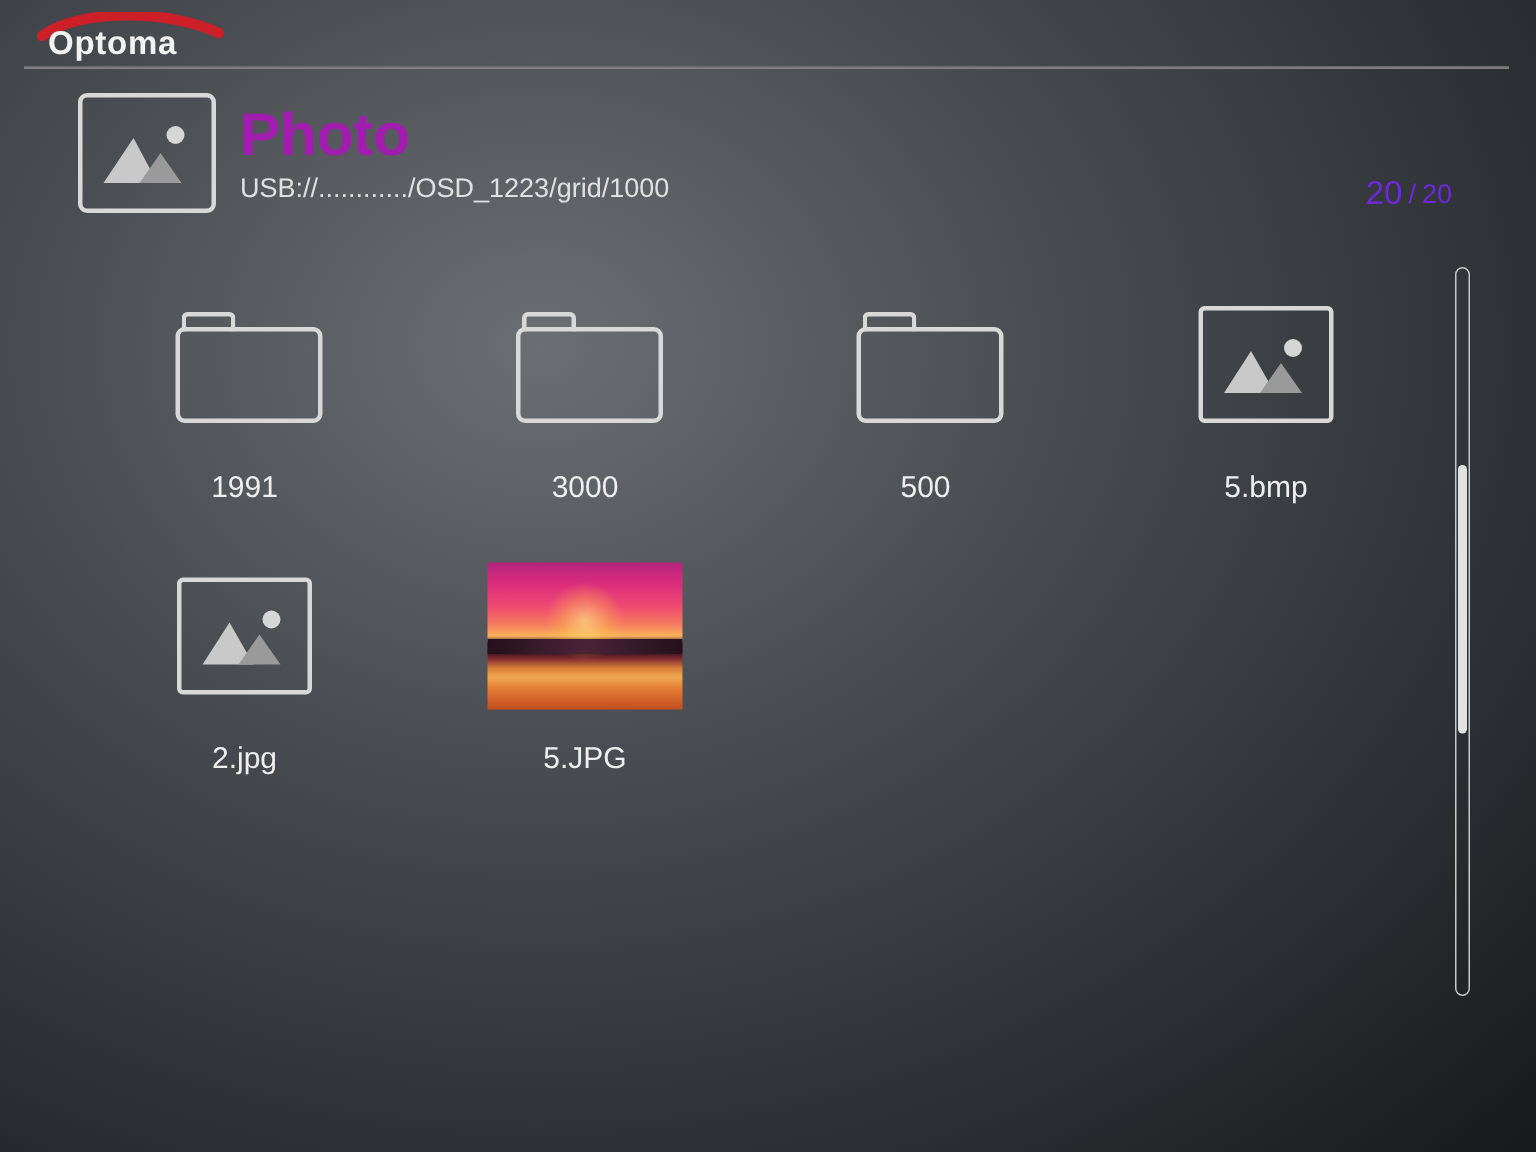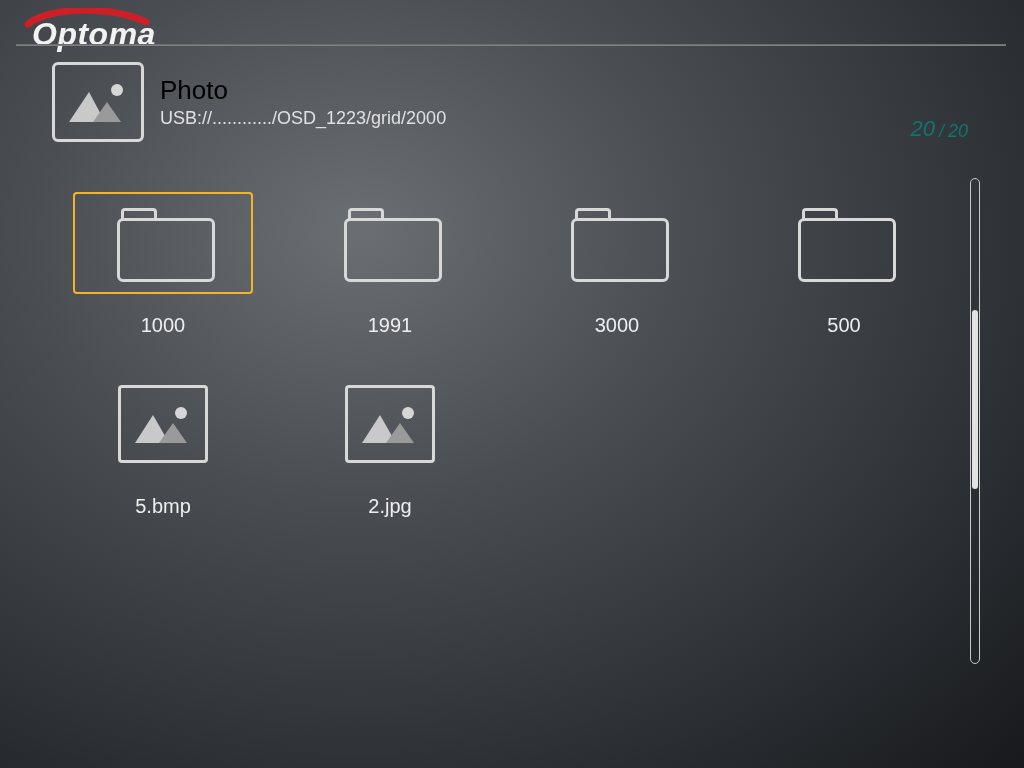--- a/index.html
+++ b/index.html
@@ -12,22 +12,21 @@
   }
 
   
   .logo {
     position: absolute;
     top: 8px; left: 22px;
     display: flex; align-items: center;
   }
   .logo svg { display: block; }
   .logo-text {
-    font-size: 32px;
-    font-style: italic;
+    font-size: 22px;
     font-weight: 600;
     letter-spacing: 0.5px;
     color: #f2f2f2;
     margin-left: 2px;
     margin-top: 8px;
   }
 
   
   .hr {
     position: absolute;
@@ -43,29 +42,29 @@
     display: flex; align-items: center;
   }
   .photo-icon-frame {
     width: 92px; height: 80px;
     border: 3px solid #d8d8d8;
     border-radius: 6px;
     display: flex; align-items: center; justify-content: center;
   }
   .photo-icon-frame svg { display: block; }
   .section-text { margin-left: 16px; }
-  .section-title { font-size: 26px; font-weight: 400; color: #000000; }
+  .section-title { font-size: 40px; font-weight: 700; color: #a21caf; }
   .section-path  { font-size: 18px; color: #e0e0e0; margin-top: 2px; }
 
   .pager {
     position: absolute;
     top: 116px; right: 56px;
     font-size: 18px;
-    color: #0f766e;
-    display: flex; gap: 4px; align-items: flex-end; font-style: italic;
+    color: #6d28d9;
+    display: flex; gap: 4px; align-items: center;
   }
   .pager .big { font-size: 22px; font-weight: 500; }
 
   
   .grid {
     position: absolute;
     top: 192px; left: 50px;
     width: 908px;
     display: grid;
     grid-template-columns: repeat(4, 1fr);
@@ -186,37 +185,31 @@
 <div class="section-header">
   <div class="photo-icon-frame">
     <svg width="66" height="48" viewBox="0 0 66 48">
       <polygon points="4,44 24,14 40,44" fill="#c9c9c9"></polygon>
       <polygon points="28,44 42,24 56,44" fill="#9a9a9a"></polygon>
       <circle cx="52" cy="12" r="6" fill="#d6d6d6"></circle>
     </svg>
   </div>
   <div class="section-text">
     <div class="section-title">Photo</div>
-    <div class="section-path">USB://............/OSD_1223/grid/2000</div>
+    <div class="section-path">USB://............/OSD_1223/grid/1000</div>
   </div>
 </div>
 
 <div class="pager">
   <span class="big">20</span>
   <span>/</span>
   <span>20</span>
 </div>
 
 <div class="grid" id="grid">
-    <div class="tile selected">
-      <div class="thumb-area">
-  <div class="folder-glyph"></div>
-</div>
-      <div class="label">1000</div>
-    </div>
     <div class="tile">
       <div class="thumb-area">
   <div class="folder-glyph"></div>
 </div>
       <div class="label">1991</div>
     </div>
     <div class="tile">
       <div class="thumb-area">
   <div class="folder-glyph"></div>
 </div>
@@ -245,17 +238,23 @@
   <div class="img-frame">
     <svg width="64" height="46" viewBox="0 0 64 46">
       <polygon points="4,42 22,14 38,42" fill="#c9c9c9"></polygon>
       <polygon points="28,42 42,22 56,42" fill="#9a9a9a"></polygon>
       <circle cx="50" cy="12" r="6" fill="#d6d6d6"></circle>
     </svg>
   </div>
 </div>
       <div class="label">2.jpg</div>
     </div>
+    <div class="tile">
+      <div class="thumb-area">
+        <div class="thumb-sunset"></div>
+      </div>
+      <div class="label">5.JPG</div>
+    </div>
   </div>
 
 <div class="scrollbar">
   <div class="scroll-thumb" id="scroll-thumb" style="top: 27%; height: 37%;"></div>
 </div>
 
 </body></html>

